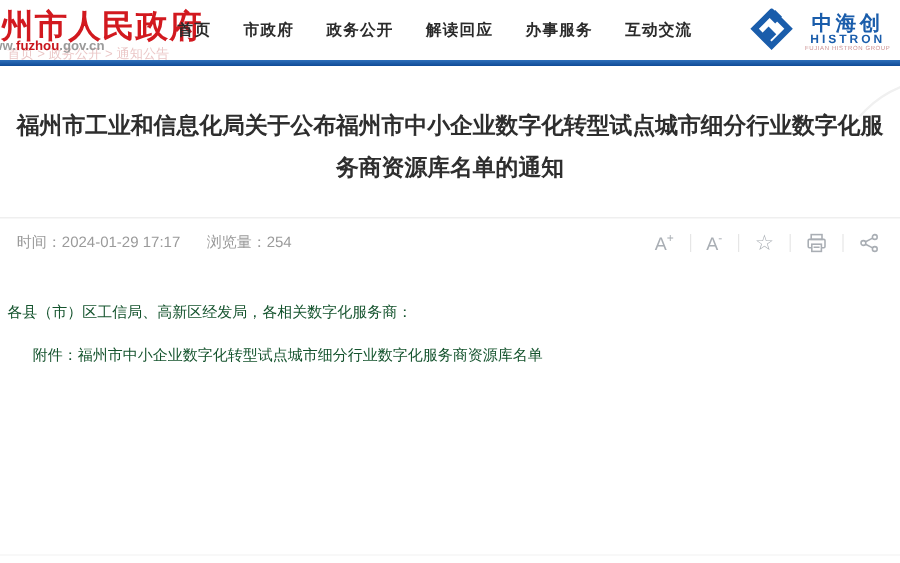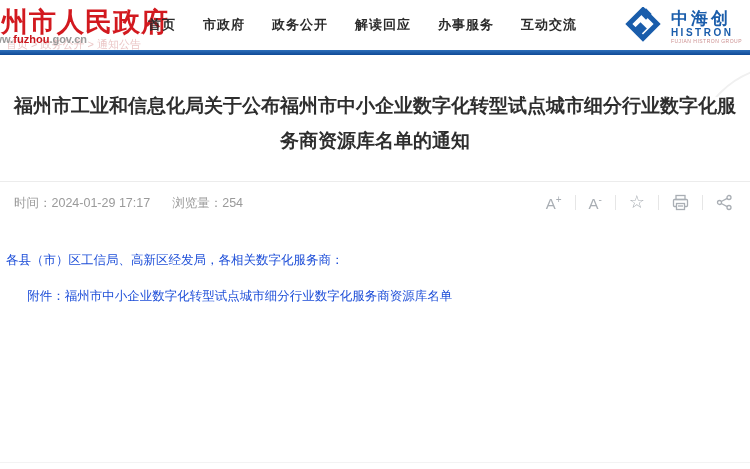--- a/index.html
+++ b/index.html
@@ -22,21 +22,21 @@
   }
   .logo-url { position:absolute; left:-15px; top:33px; z-index:2; font-size:11px; font-weight:bold; white-space:nowrap; }
   .u-gray { color:#9a9a9a; } .u-red { color:#c9161d; }
   .nav {
     position:absolute; left:148px; top:0; height:50px; z-index:2;
     display:flex; align-items:center; gap:27px;
     font-size:13px; font-weight:bold; color:#2b2b2b; letter-spacing:1px;
   }
   .nav span { cursor:pointer; white-space:nowrap; }
   .histron { position:absolute; right:8px; top:7px; z-index:2; display:flex; align-items:center; gap:7px; cursor:pointer; }
-  .histron-texts { display:flex; flex-direction:column; line-height:1.05; }
+  .histron-texts { display:flex; flex-direction:column; line-height:1.05;align-items:center; }
   .histron-cn { font-size:17px; font-weight:bold; color:#1a5dab; letter-spacing:3px; font-family:"Liberation Serif", serif; }
   .histron-en { font-size:10px; font-weight:bold; color:#1a5dab; letter-spacing:2.5px; }
   .histron-sub { font-size:5px; color:#cc9090; letter-spacing:.5px; }
   .bluebar { position:absolute; top:50px; left:0; width:750px; height:5px; z-index:4;
     background:linear-gradient(#2e6fba, #0f4a96); }
   .arc-wrap { position:absolute; left:686px; top:55px; width:64px; height:42px; overflow:hidden; z-index:0; }
   .arc { width:180px; height:180px; border:2px solid #f0f0f0; border-radius:50%; margin:10px 0 0 8px; }
 
   
   .title {
@@ -48,21 +48,21 @@
   .meta .gap { display:inline-block; width:22px; }
   .tools { position:absolute; right:4px; top:8px; display:flex; align-items:center; color:#a9aeb4; }
   .tool { padding:0 13px; font-size:15px; cursor:pointer; line-height:20px; }
   .tool sup { font-size:10px; }
   .tool.star { font-size:18px; }
   .tool svg { display:block; }
   .sep { width:1px; height:15px; background:#e6e6e6; }
 
   .content {
     margin-top:30px; padding:0 6px;
-    font-family:Liberation Serif, serif; font-size:12.5px; color:#1d4ed8;
+    font-family:Liberation Serif, serif; font-size:12.5px; color:#14532d;
   }
   .content p { margin:0 0 14px; line-height:22px; }
   .content p.indent { text-indent:1.7em; }
 
   .bottom-line { position:absolute; top:462px; left:0; width:750px; border-top:1px solid #f3f3f3; }
 </style>
 </head>
 <body>
 
 <div class="header">

